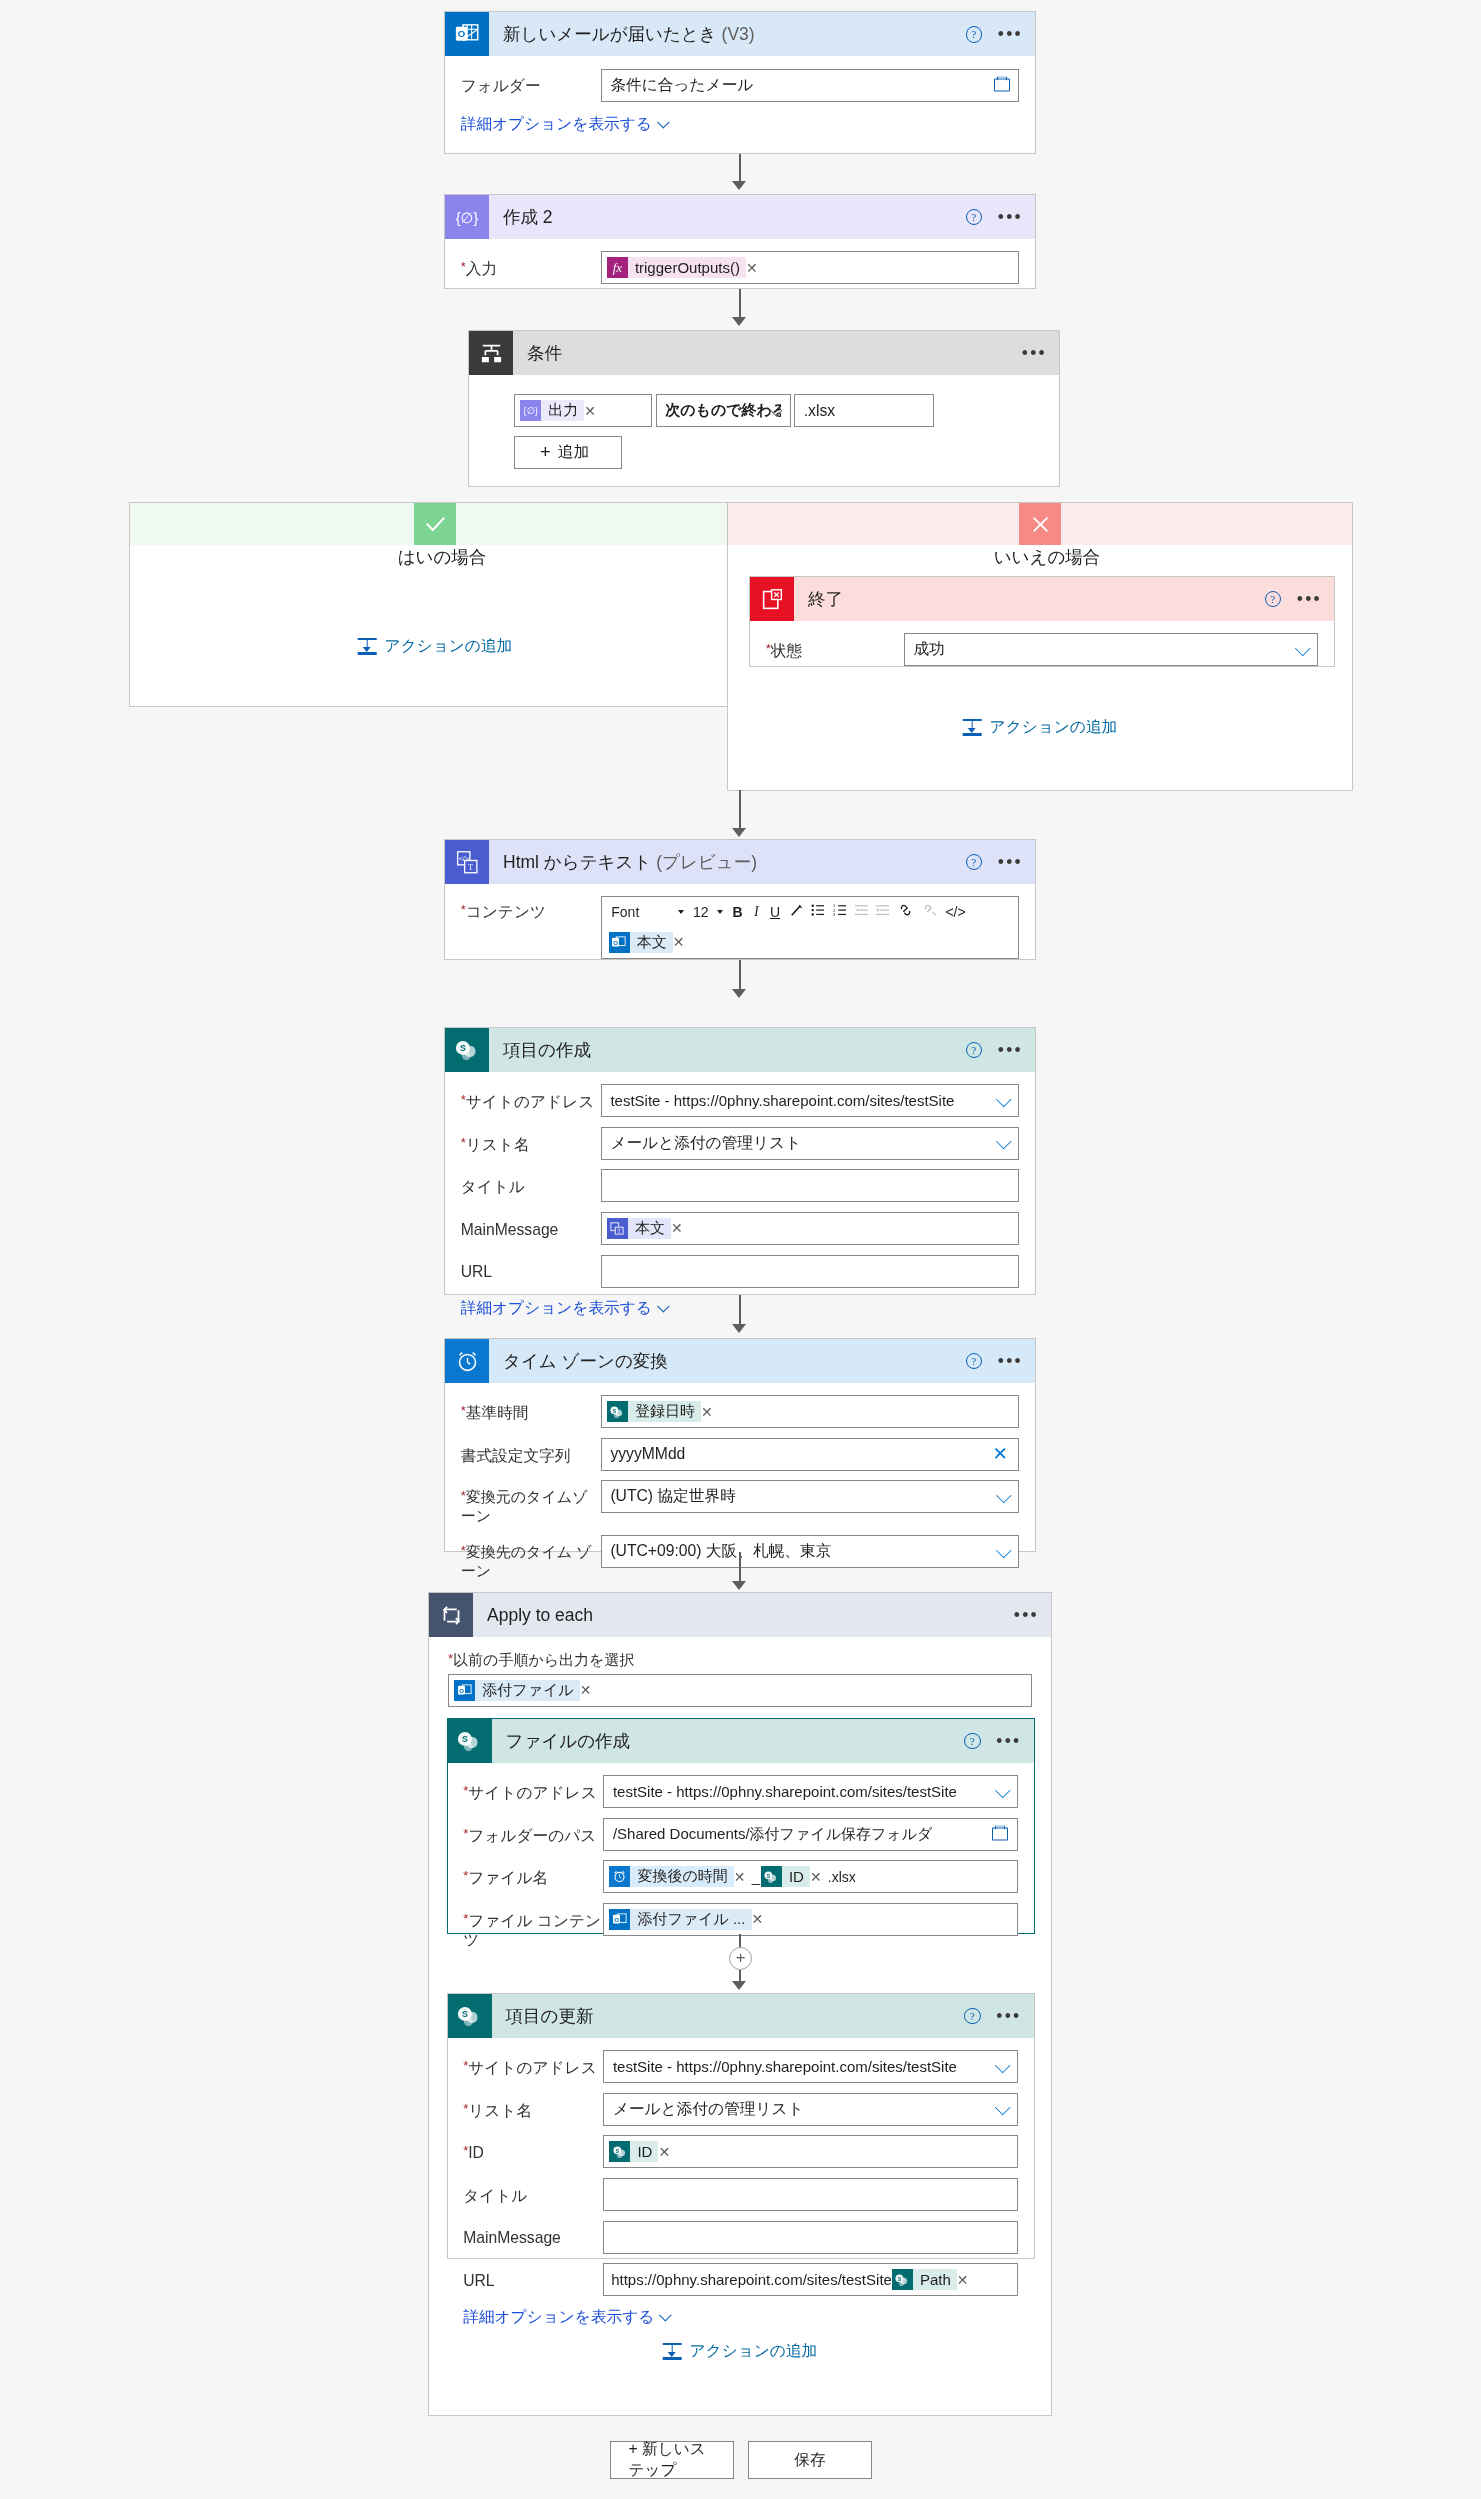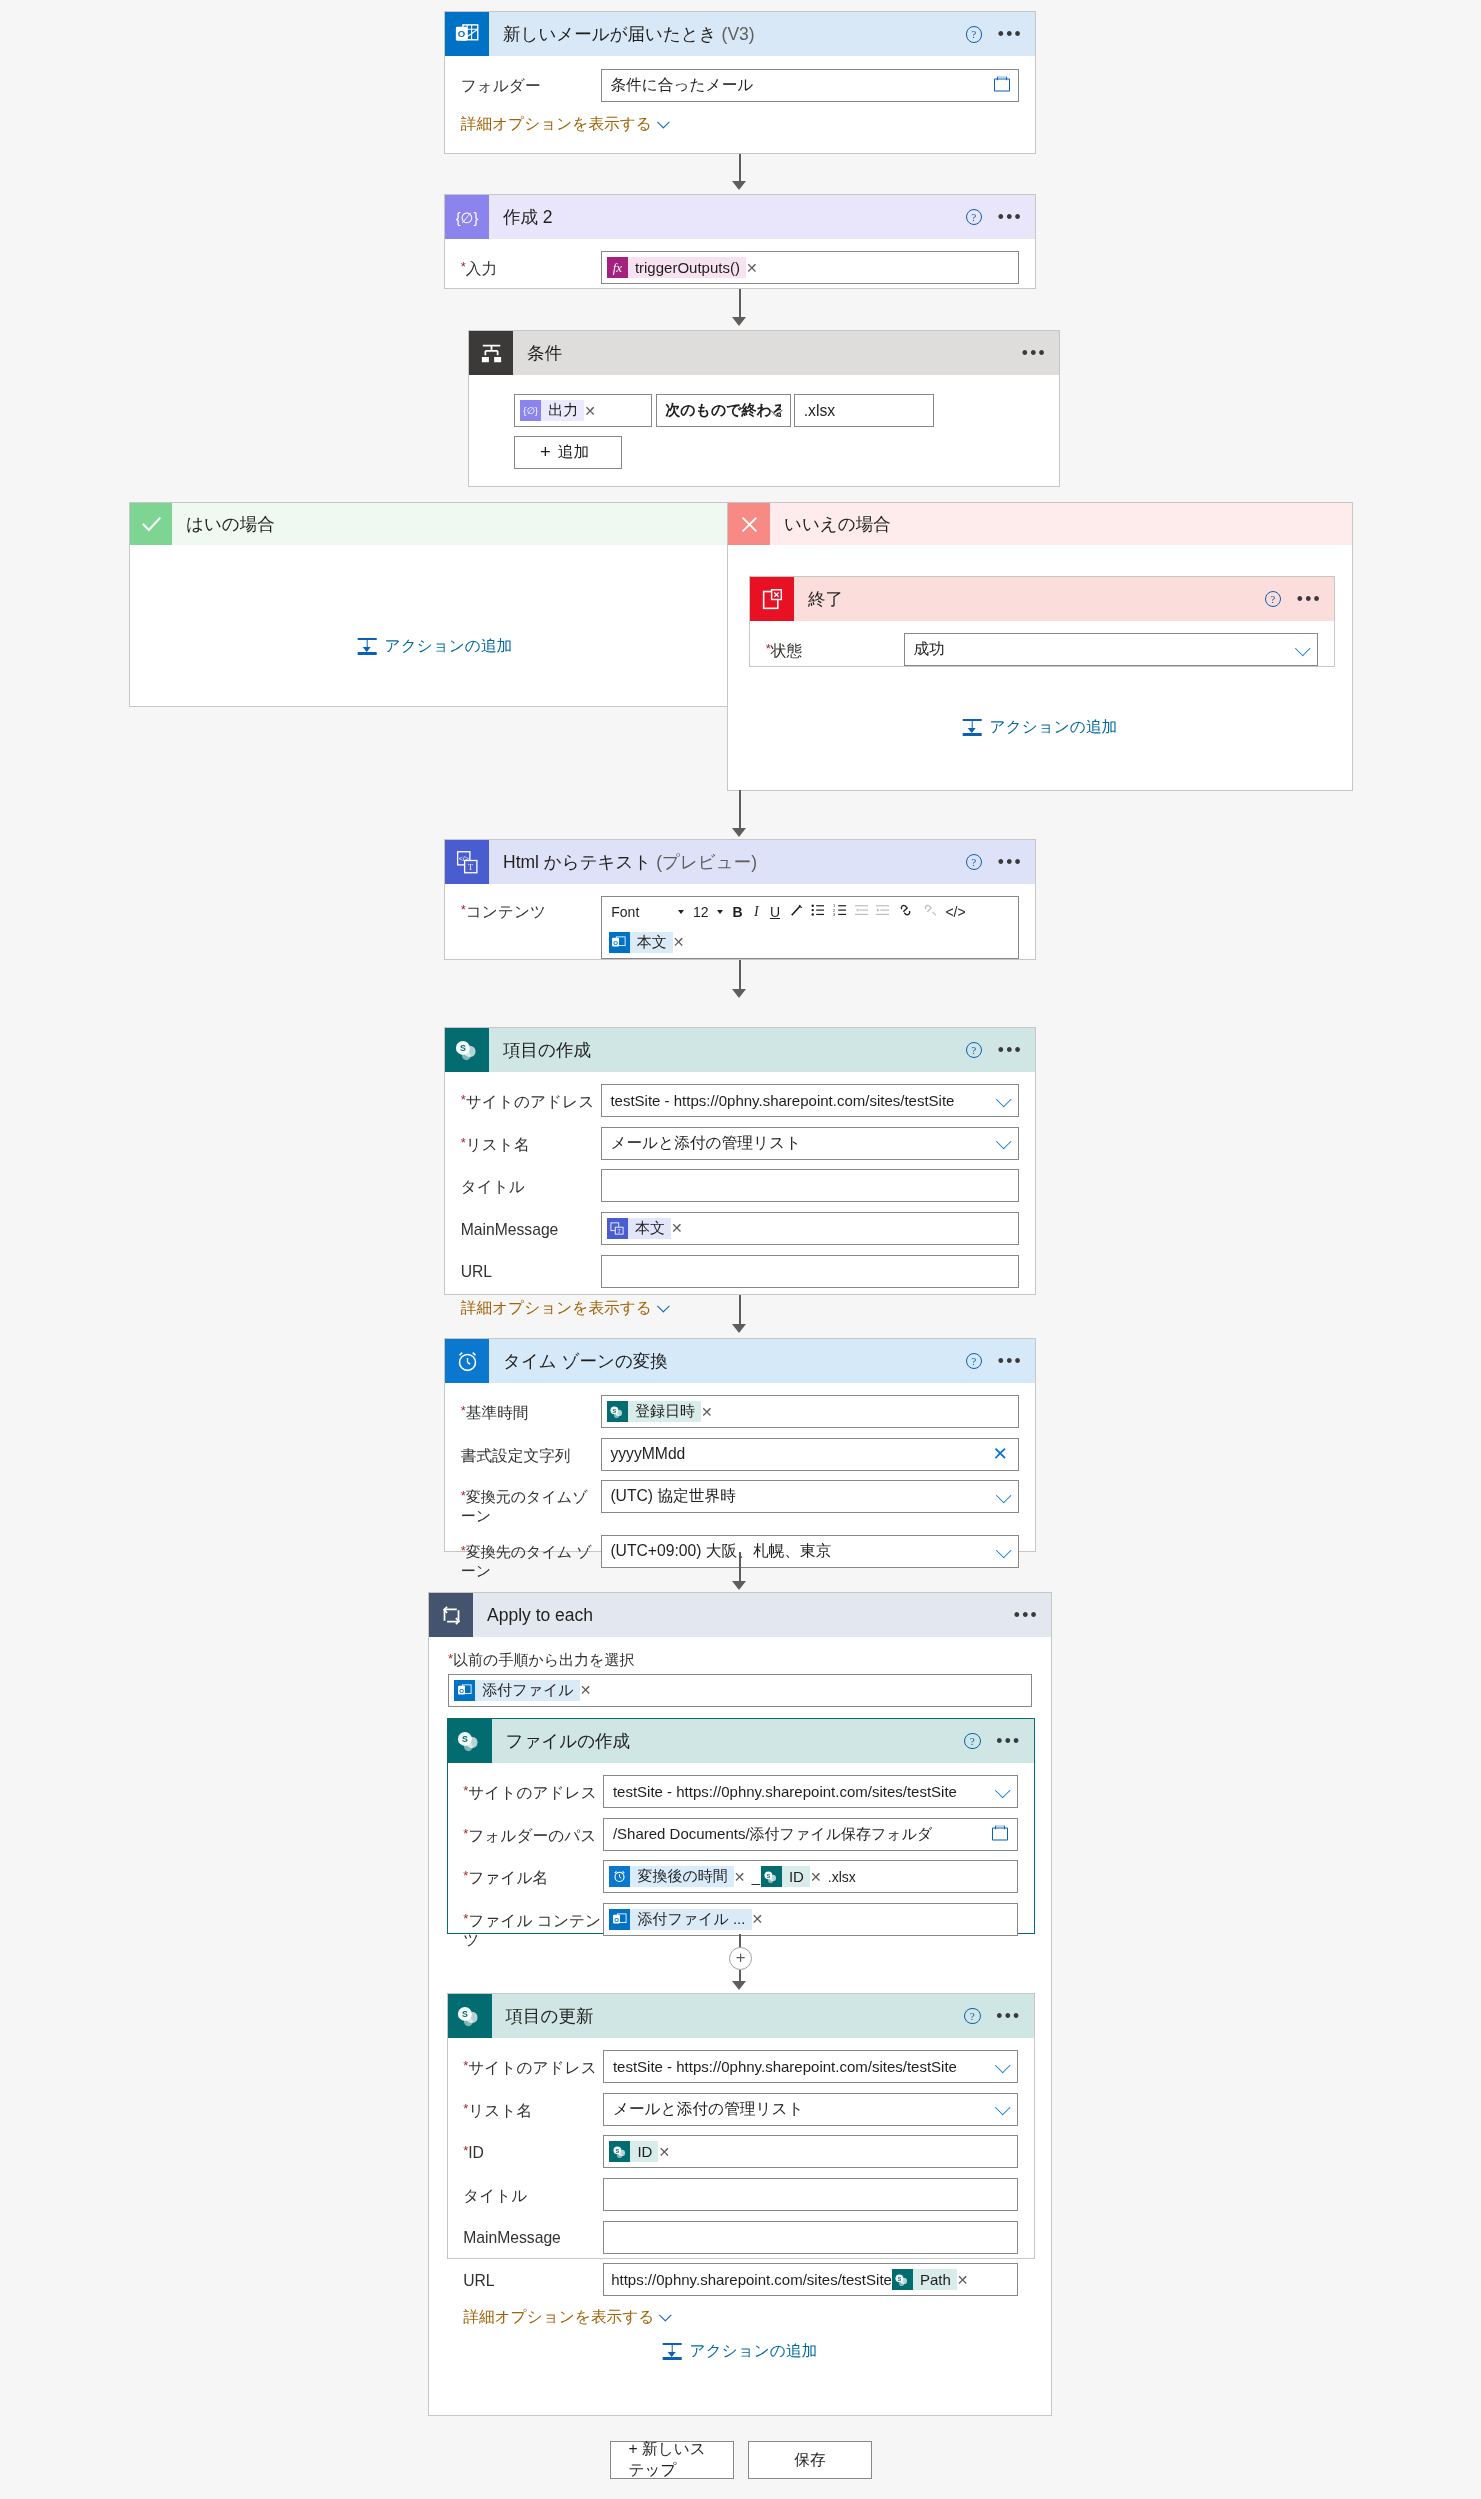--- a/index.html
+++ b/index.html
@@ -107,21 +107,21 @@
   .tk-html .tico{ background:#4a5dd0; }
   .tk-html .tlab{ background:#e3e6fb; }
   .tk-clock .tico{ background:#0b78d0; }
   .tk-clock .tlab{ background:#d9ecfb; }
   .tk-compose .tico{ background:#8a84ec; }
   .tk-compose .tlab{ background:#ebe9fc; }
   .tk-fx .tico{ background:#a4217e; font-style:italic; font-family:"Liberation Serif",serif; font-size:13px; }
   .tk-fx .tlab{ background:#f6e2f0; }
 
   
-  .adv-link { color:#a16207; font-size:15.7px; display:inline-flex; align-items:center; gap:7px; }
+  .adv-link { color:#1d4ed8; font-size:15.7px; display:inline-flex; align-items:center; gap:7px; }
   .adv-link .cv { width:8.7px;height:8.7px;border-right:1.7px solid #0b5fb5;border-bottom:1.7px solid #0b5fb5;transform:rotate(45deg) translate(-1.7px,-1.7px); }
 
   
   .conn { position:absolute; width:1.7px; background:#605e5c; left:0; }
   .arrowhead {
     position:absolute; width:0;height:0;
     border-left:7.9px solid transparent; border-right:7.9px solid transparent;
     border-top:9.6px solid #605e5c;
   }
   .plusnode {
@@ -138,21 +138,21 @@
     position:absolute;
   }
   .aa-ico { width:19px; height:17.5px; position:relative; }
   .aa-ico:before{ content:""; position:absolute; left:0; top:0; width:19px;height:2.6px;background:#0b5fb5; }
   .aa-ico:after { content:""; position:absolute; left:0; bottom:0; width:19px;height:3.5px;background:#0b5fb5; }
   .aa-arrow{ position:absolute; left:8.7px; top:2.6px; width:1.7px;height:10.5px;background:#0b5fb5;}
   .aa-arrow:after{content:"";position:absolute;left:-3.5px;top:7px;width:0;height:0;border-left:4.4px solid transparent;border-right:4.4px solid transparent;border-top:5.2px solid #0b5fb5;}
 
   
   .branch { position:absolute; border:0.9px solid #c8c6c4; background:#fff; }
-  .branch-head { display:flex; align-items:center; height:42px; }
+  .branch-head { display:flex; align-items:center; height:42px;flex-direction:column; }
   .branch-ico { width:42px;height:42px;flex:0 0 42px;display:flex;align-items:center;justify-content:center; }
   .branch-title { margin-left:14px; font-size:17.5px; color:#201f1e; }
   .yes .branch-ico{ background:#7ed492; }
   .yes .branch-head{ background:#eff9f1; }
   .no  .branch-ico{ background:#f78a84; }
   .no  .branch-head{ background:#fdeceb; }
 
   
   .rt-wrap { flex:1 1 auto; border:0.9px solid #8a8886; background:#fff; }
   .rt-bar { display:flex; align-items:center; height:29px; padding:0 6.1px; gap:1.7px; font-size:14px; color:#201f1e;}

